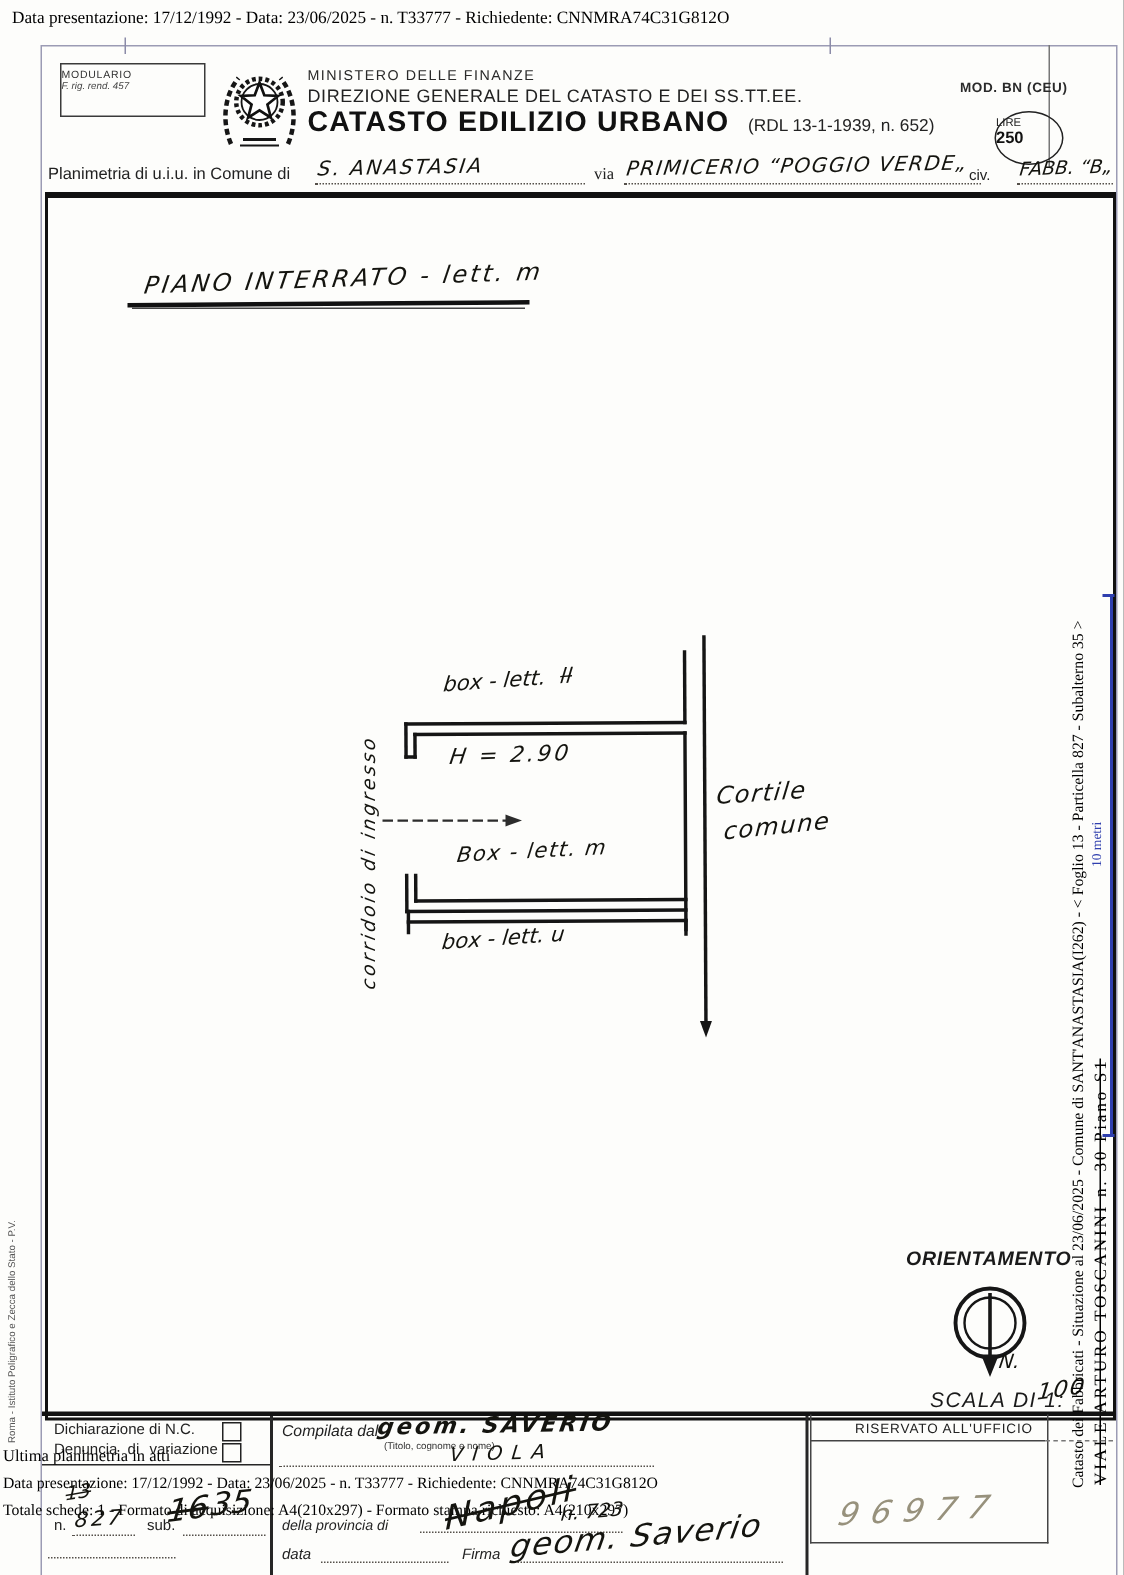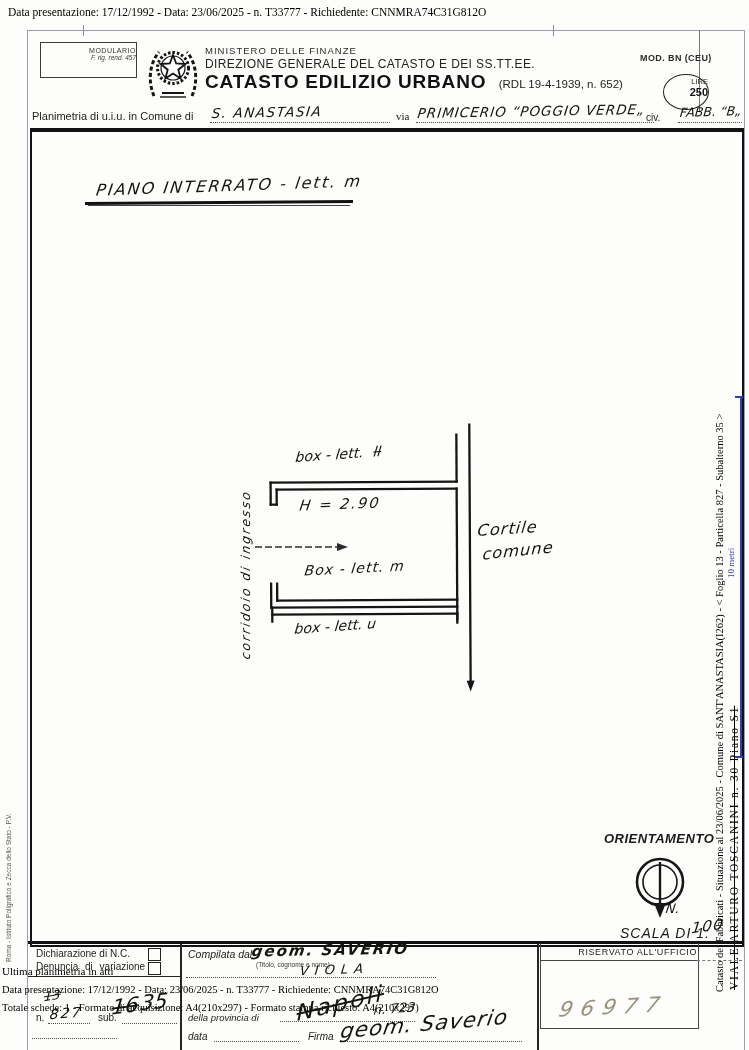--- a/index.html
+++ b/index.html
@@ -6,21 +6,21 @@
   .page{position:relative;width:749px;height:1050px;background:#fdfdfb;overflow:hidden;
         font-family:"Liberation Sans","DejaVu Sans",sans-serif;color:#1c1c1c;}
   .abs{position:absolute;}
   .sans{font-family:"Liberation Sans","DejaVu Sans",sans-serif;}
   .serif{font-family:"Liberation Serif","DejaVu Serif",serif;color:#000;}
   .hand{font-family:"DejaVu Sans",sans-serif;font-style:italic;color:#14140f;}
   .nowrap{white-space:nowrap;}
   .dotted{border-bottom:1.6px dotted #55504a;height:0;}
   .vline{background:#262626;}
   .hline{background:#262626;}
-  .center{text-align:right;}
+  .center{text-align:left;}
   svg{display:block;}
 </style>
 </head>
 <body>
 
 <div class="page">
 
   <div class="abs serif nowrap" style="left:8px;top:6px;font-size:11.5px;">Data presentazione: 17/12/1992 - Data: 23/06/2025 - n. T33777 - Richiedente: CNNMRA74C31G812O</div>
 
   <div class="abs" style="left:27px;top:30px;width:716px;height:1019px;border:1px solid #9b9bb4;"></div>
@@ -42,21 +42,21 @@
       <polygon points="27,13 30.2,21.5 39.4,22 32.3,27.7 34.6,36.5 27,31.5 19.4,36.5 21.7,27.7 14.6,22 23.8,21.5" fill="#fff" stroke="#111" stroke-width="1.8"></polygon>
       <path d="M16,51 L38,51" stroke="#161616" stroke-width="2"></path>
       <path d="M14,55 L40,55" stroke="#161616" stroke-width="1.4"></path>
     </svg>
   </div>
 
   <div class="abs nowrap" style="left:205px;top:45px;font-size:9.5px;letter-spacing:1px;color:#2a2a2a;">MINISTERO DELLE FINANZE</div>
   <div class="abs nowrap" style="left:205px;top:57px;font-size:12px;letter-spacing:.4px;color:#222;">DIREZIONE GENERALE DEL CATASTO E DEI SS.TT.EE.</div>
   <div class="abs nowrap" style="left:205px;top:71px;">
     <span style="font-size:19px;font-weight:bold;letter-spacing:.8px;color:#111;">CATASTO EDILIZIO URBANO</span>
-    <span style="font-size:11.5px;margin-left:8px;color:#222;">(RDL 19-4-1939, n. 652)</span>
+    <span style="font-size:11.5px;margin-left:8px;color:#222;">(RDL 13-1-1939, n. 652)</span>
   </div>
 
   <div class="abs nowrap" style="left:640px;top:53px;font-size:9px;letter-spacing:.4px;font-weight:bold;color:#2a2a2a;">MOD. BN (CEU)</div>
   <div class="abs center" style="left:663px;top:74px;width:44px;height:32px;border:1.5px solid #222;border-radius:50%;padding-top:2px;">
     <div style="font-size:7.5px;color:#222;">LIRE</div>
     <div style="font-size:11px;font-weight:bold;color:#111;">250</div>
   </div>
 
   <div class="abs nowrap" style="left:32px;top:110px;font-size:11px;color:#222;">Planimetria di u.i.u. in Comune di</div>
   <div class="abs nowrap hand" style="left:212px;top:104px;font-size:13.5px;letter-spacing:1.5px;transform:skewX(-8deg) rotate(-1deg);">S. ANASTASIA</div>
@@ -174,18 +174,18 @@
   <div class="abs nowrap" style="left:188px;top:1012px;font-size:9.5px;font-style:italic;color:#222;">della provincia di</div>
   <div class="abs dotted" style="left:280px;top:1021px;width:135px;"></div>
 
   <div class="abs nowrap" style="left:188px;top:1031px;font-size:10px;font-style:italic;color:#222;">data</div>
   <div class="abs dotted" style="left:214px;top:1041px;width:85px;"></div>
   <div class="abs nowrap" style="left:308px;top:1031px;font-size:10px;font-style:italic;color:#222;">Firma</div>
   <div class="abs dotted" style="left:342px;top:1041px;width:180px;"></div>
   <div class="abs nowrap hand" style="left:342px;top:1012px;font-size:21px;letter-spacing:1px;transform:skewX(-14deg) rotate(-5deg);">geom. Saverio</div>
 
   <div class="abs" style="left:540px;top:943px;width:157px;height:85px;border:1px solid #444;border-top:none;"></div>
-  <div class="abs center nowrap" style="left:540px;top:947px;width:157px;font-size:9px;letter-spacing:.6px;color:#222;">RISERVATO ALL'UFFICIO</div>
+  <div class="abs center nowrap" style="left:540px;top:947px;width:157px;font-size:9px;letter-spacing:.6px;color:#222;padding-left:30px;">RISERVATO ALL'UFFICIO</div>
   <div class="abs" style="left:540px;top:960px;width:157px;height:1px;background:#444;"></div>
   <div class="abs" style="left:697px;top:960px;width:45px;height:0;border-top:1px dashed #777;"></div>
   <div class="abs nowrap hand" style="left:560px;top:995px;font-size:21px;letter-spacing:8px;color:#97917c;transform:skewX(-16deg) rotate(-3deg);">96977</div>
 
 </div>
 
 </body></html>

